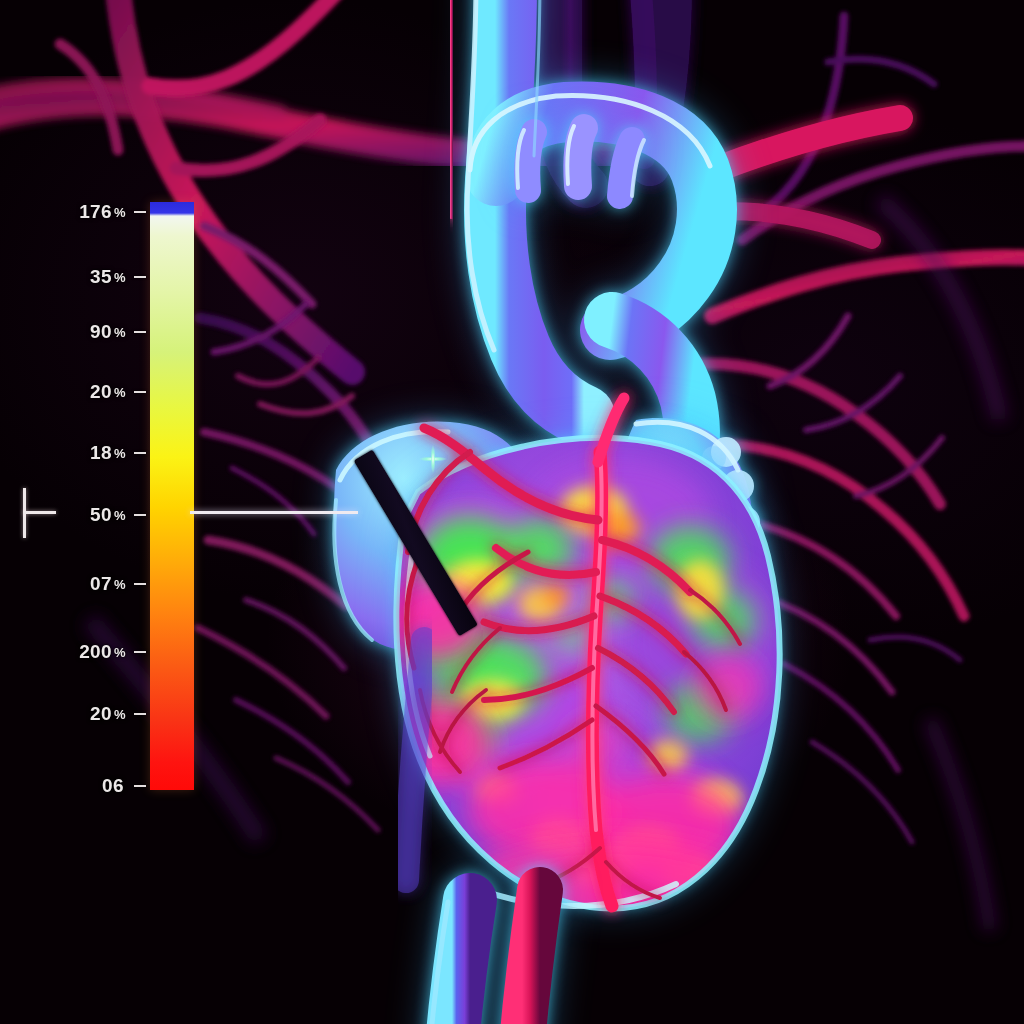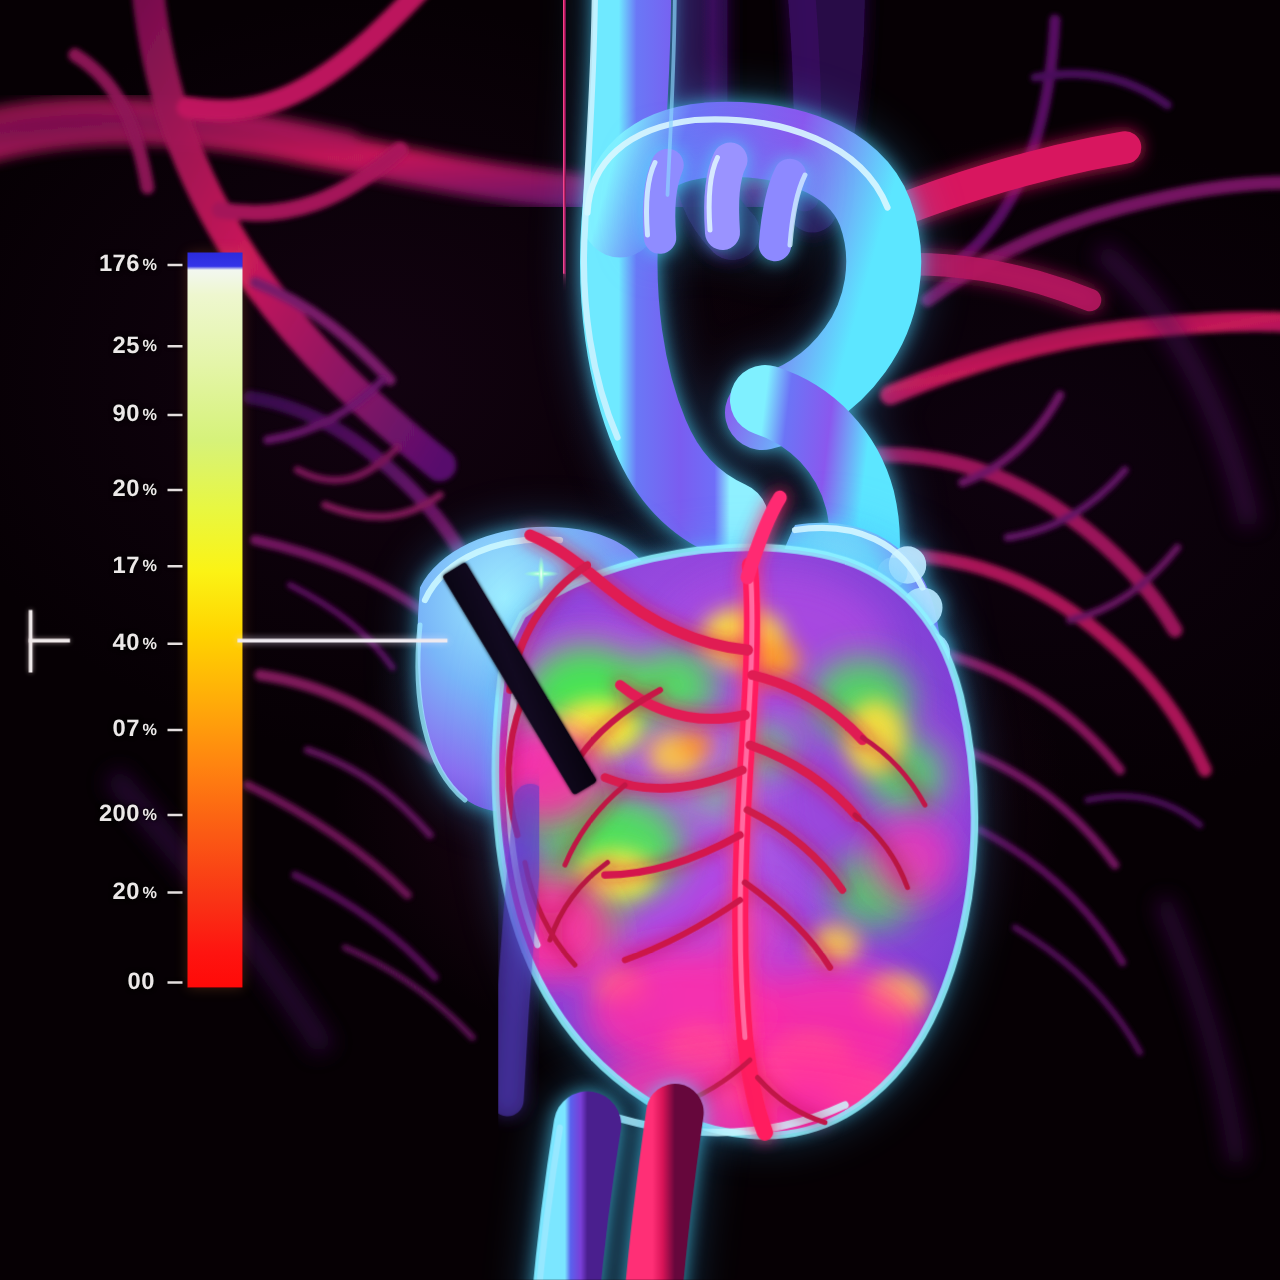--- a/index.html
+++ b/index.html
@@ -545,53 +545,53 @@
 
   <div id="colorbar-group">
     <div id="colorbar-glow"></div>
     <div id="colorbar"></div>
 
     <div class="cb-tick-row" style="top:212px">
       <span class="cb-label"><span>176</span><span class="pct">%</span></span>
       <span class="cb-dash"></span>
     </div>
     <div class="cb-tick-row" style="top:277px">
-      <span class="cb-label"><span>25</span><span class="pct">%</span></span>
+      <span class="cb-label"><span>35</span><span class="pct">%</span></span>
       <span class="cb-dash"></span>
     </div>
     <div class="cb-tick-row" style="top:332px">
       <span class="cb-label"><span>90</span><span class="pct">%</span></span>
       <span class="cb-dash"></span>
     </div>
     <div class="cb-tick-row" style="top:392px">
       <span class="cb-label"><span>20</span><span class="pct">%</span></span>
       <span class="cb-dash"></span>
     </div>
     <div class="cb-tick-row" style="top:453px">
-      <span class="cb-label"><span>17</span><span class="pct">%</span></span>
+      <span class="cb-label"><span>18</span><span class="pct">%</span></span>
       <span class="cb-dash"></span>
     </div>
     <div class="cb-tick-row" style="top:515px">
-      <span class="cb-label"><span>40</span><span class="pct">%</span></span>
+      <span class="cb-label"><span>50</span><span class="pct">%</span></span>
       <span class="cb-dash"></span>
     </div>
     <div class="cb-tick-row" style="top:584px">
       <span class="cb-label"><span>07</span><span class="pct">%</span></span>
       <span class="cb-dash"></span>
     </div>
     <div class="cb-tick-row" style="top:652px">
       <span class="cb-label"><span>200</span><span class="pct">%</span></span>
       <span class="cb-dash"></span>
     </div>
     <div class="cb-tick-row" style="top:714px">
       <span class="cb-label"><span>20</span><span class="pct">%</span></span>
       <span class="cb-dash"></span>
     </div>
     <div class="cb-tick-row" style="top:786px">
-      <span class="cb-label"><span>00</span><span class="pct"></span></span>
+      <span class="cb-label"><span>06</span><span class="pct"></span></span>
       <span class="cb-dash"></span>
     </div>
   </div>
 
   <div id="caliper">
     <div class="vbar"></div>
     <div class="hbar"></div>
   </div>
   <div id="measure-line"></div>
 

